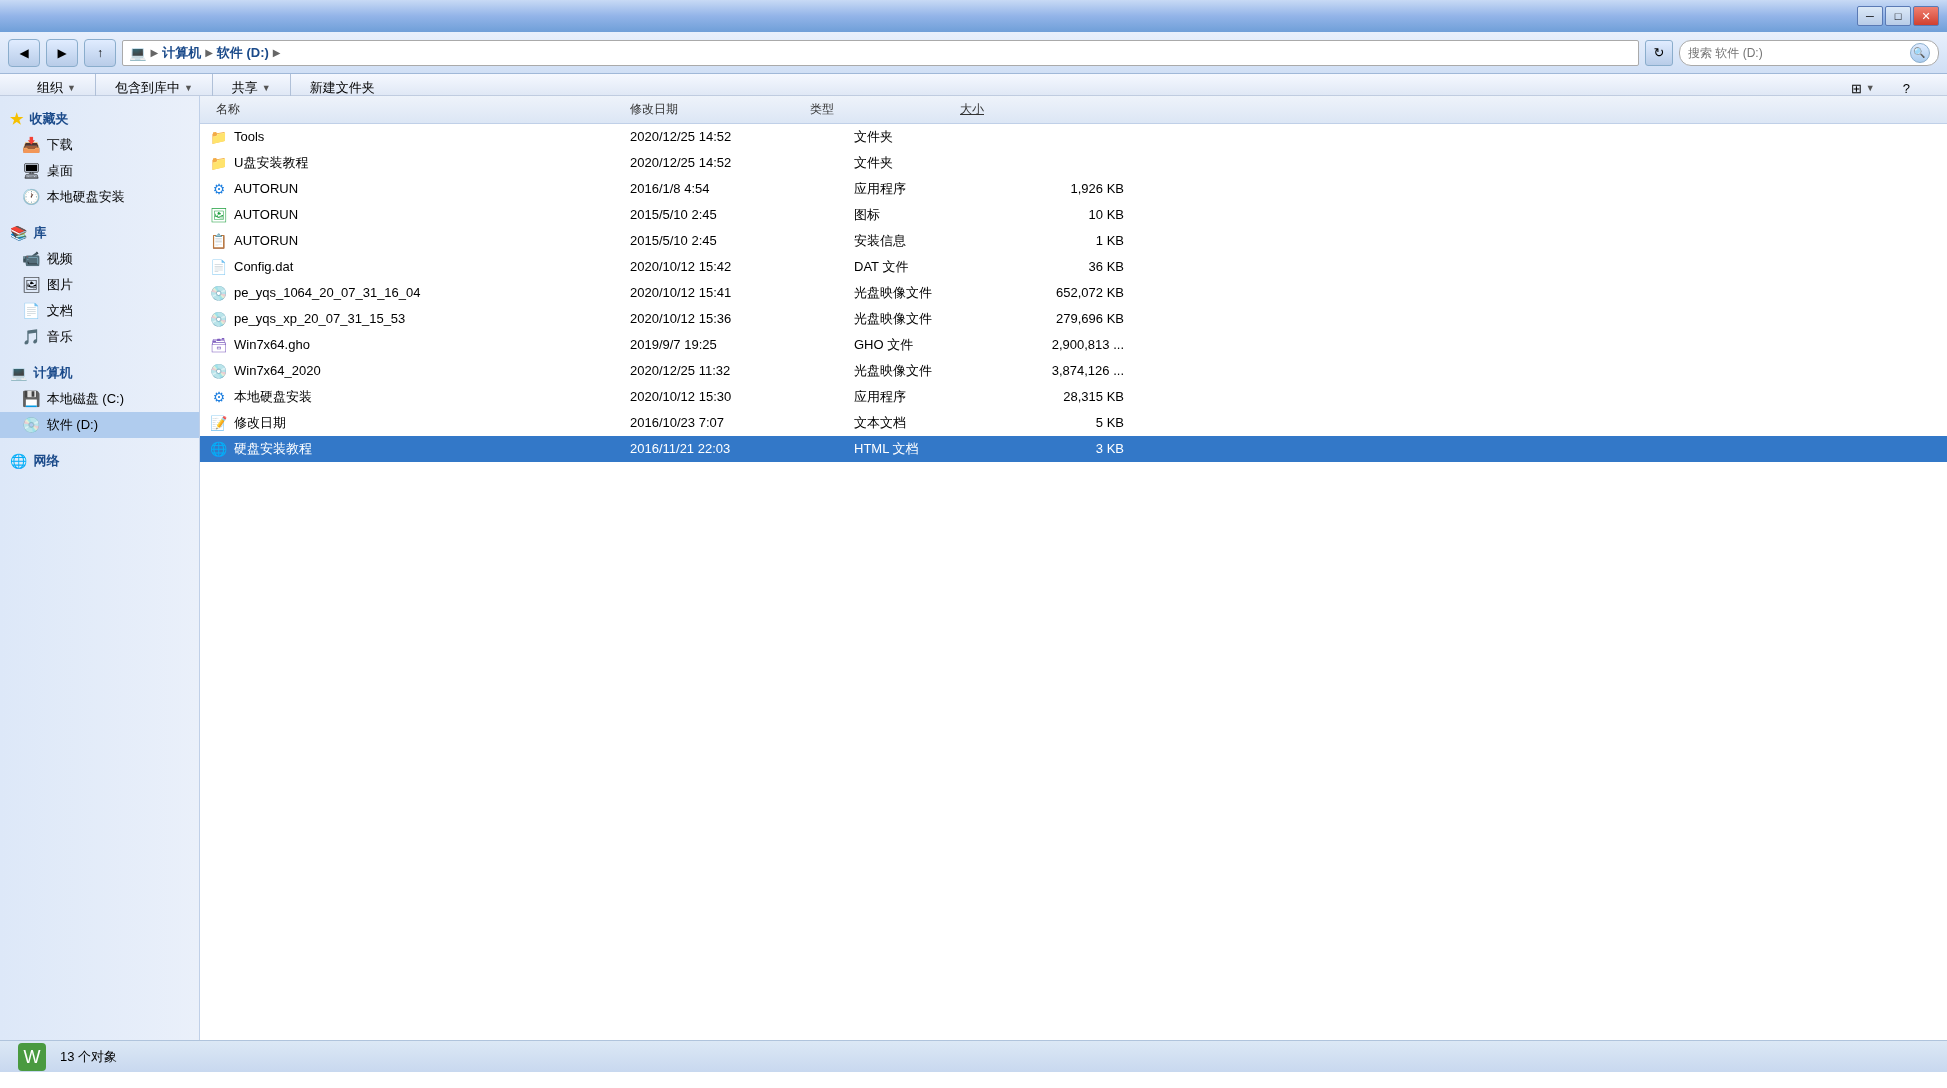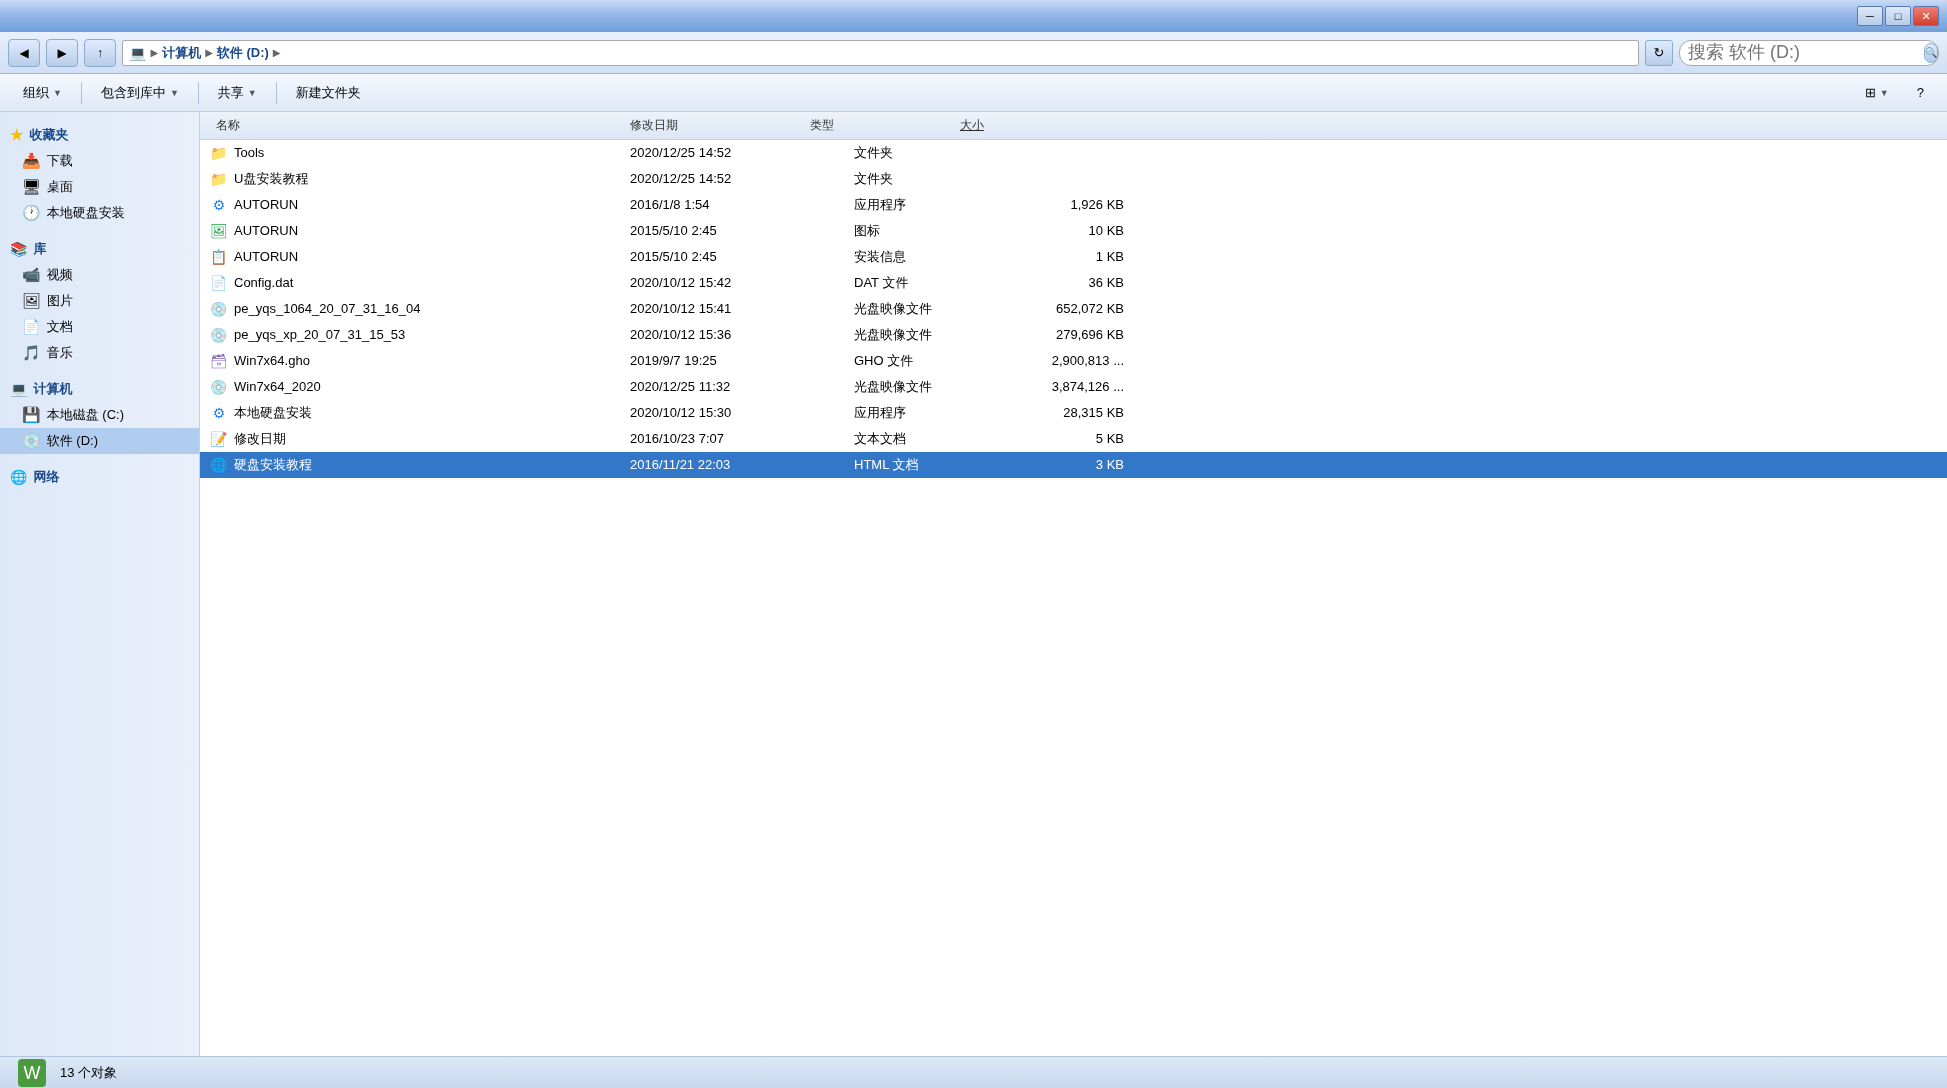--- a/index.html
+++ b/index.html
@@ -96,44 +96,44 @@
       border-radius: 12px;
       display: flex;
       align-items: center;
       padding: 0 8px;
       gap: 4px;
     }
     .search-bar input {
       border: none;
       outline: none;
       flex: 1;
-      font-size: 18px;
+      font-size: 12px;
       color: #999;
       background: transparent;
     }
     .search-icon-btn {
       width: 20px;
       height: 20px;
       background: linear-gradient(to bottom, #e0ecff, #aaccee);
       border: 1px solid #8aadcc;
       border-radius: 10px;
       display: flex;
       align-items: center;
       justify-content: center;
       font-size: 10px;
       cursor: pointer;
     }
 
     
     .toolbar {
-      height: 38px;
+      height: 22px;
       background: linear-gradient(to bottom, #f5f8ff, #e0e8f5);
       display: flex;
-      align-items: center;
-      padding: 0 10px;
+      align-items: flex-start;
+      padding: 0 24px;
       gap: 2px;
       border-bottom: 1px solid #c0cce0;
     }
     .toolbar-btn {
       height: 28px;
       padding: 0 12px;
       background: transparent;
       border: 1px solid transparent;
       border-radius: 3px;
       cursor: pointer;
@@ -402,21 +402,21 @@
     </div>
     <div class="file-date">2020/12/25 14:52</div>
     <div class="file-type">文件夹</div>
     <div class="file-size"></div>
   </div>
         <div class="file-row">
     <div class="file-name">
       <span class="file-icon" style="color:#2080e0">⚙</span>
       <span>AUTORUN</span>
     </div>
-    <div class="file-date">2016/1/8 1:54</div>
+    <div class="file-date">2016/1/8 4:54</div>
     <div class="file-type">应用程序</div>
     <div class="file-size">1,926 KB</div>
   </div>
         <div class="file-row">
     <div class="file-name">
       <span class="file-icon" style="color:#20a040">🖼</span>
       <span>AUTORUN</span>
     </div>
     <div class="file-date">2015/5/10 2:45</div>
     <div class="file-type">图标</div>

